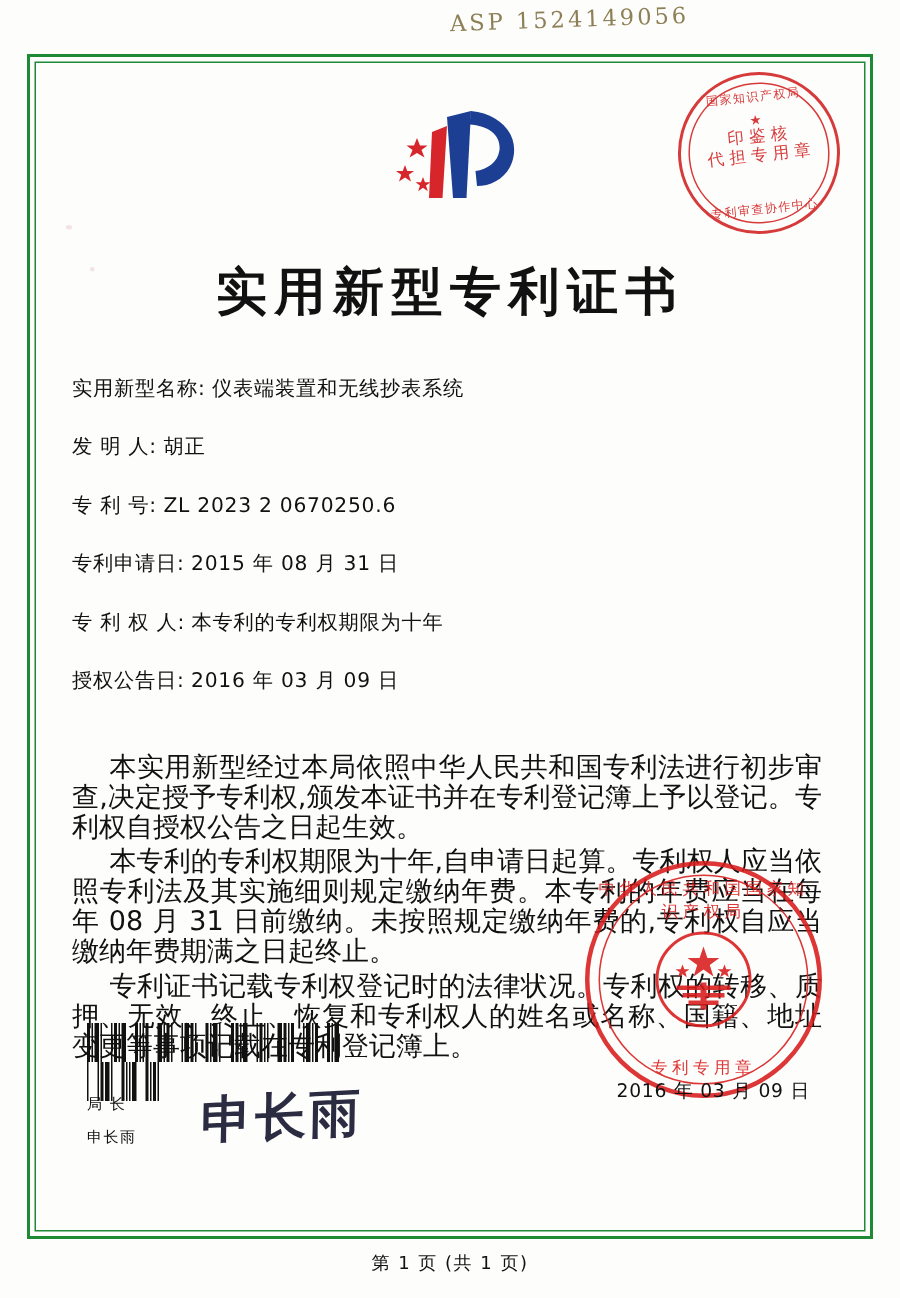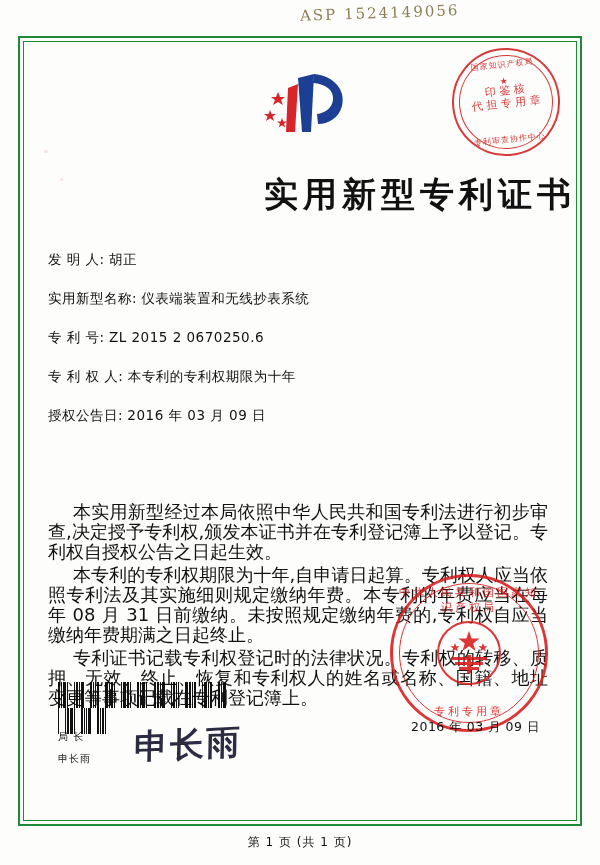--- a/index.html
+++ b/index.html
@@ -128,21 +128,21 @@
     transform: translateX(-50%);
     font-size: 9px;
   }
 
   
   .cert-title {
     position: absolute;
     left: 0;
     top: 130px;
     width: 552px;
-    text-align: right;
+    text-align: center;
     font-family: "DejaVu Serif", serif;
     font-weight: bold;
     font-size: 34px;
     letter-spacing: 5px;
     color: #111;
   }
 
   
   .fields {
     position: absolute;
@@ -327,30 +327,34 @@
     <div class="arc-text">国家知识产权局</div>
     <div class="star">★</div>
     <div class="mid-text">印 鉴 核<br>代 担 专 用 章</div>
     <div class="bot-text">专利审查协作中心</div>
   </div>
 
   <div class="cert-title">实用新型专利证书</div>
 
   <div class="fields">
     <div class="field-row">
+      <span class="field-label">实用新型名称:</span>
+      <span class="field-value">仪表端装置和无线抄表系统</span>
+    </div>
+    <div class="field-row">
       <span class="field-label">发 明 人:</span>
       <span class="field-value">胡正</span>
     </div>
     <div class="field-row">
-      <span class="field-label">实用新型名称:</span>
-      <span class="field-value">仪表端装置和无线抄表系统</span>
-    </div>
-    <div class="field-row">
       <span class="field-label">专 利 号:</span>
-      <span class="field-value">ZL 2015 2 0670250.6</span>
+      <span class="field-value">ZL 2023 2 0670250.6</span>
+    </div>
+    <div class="field-row">
+      <span class="field-label">专利申请日:</span>
+      <span class="field-value">2015 年 08 月 31 日</span>
     </div>
     <div class="field-row">
       <span class="field-label">专 利 权 人:</span>
       <span class="field-value">本专利的专利权期限为十年</span>
     </div>
     <div class="field-row">
       <span class="field-label">授权公告日:</span>
       <span class="field-value">2016 年 03 月 09 日</span>
     </div>
   </div>

